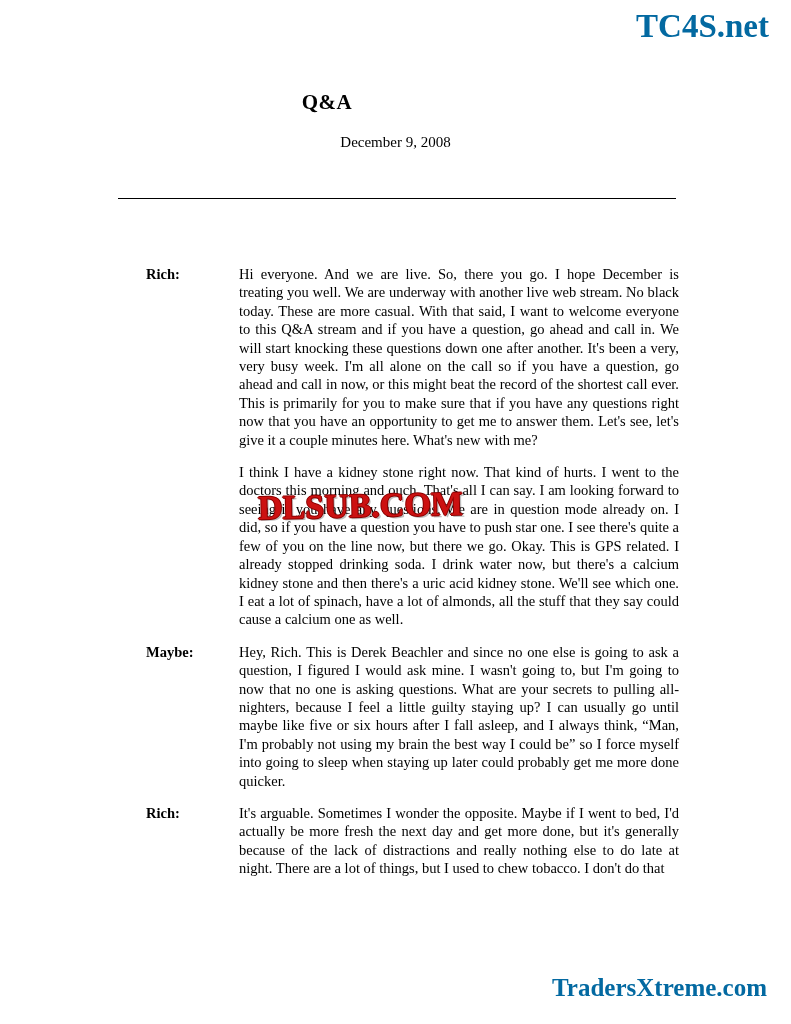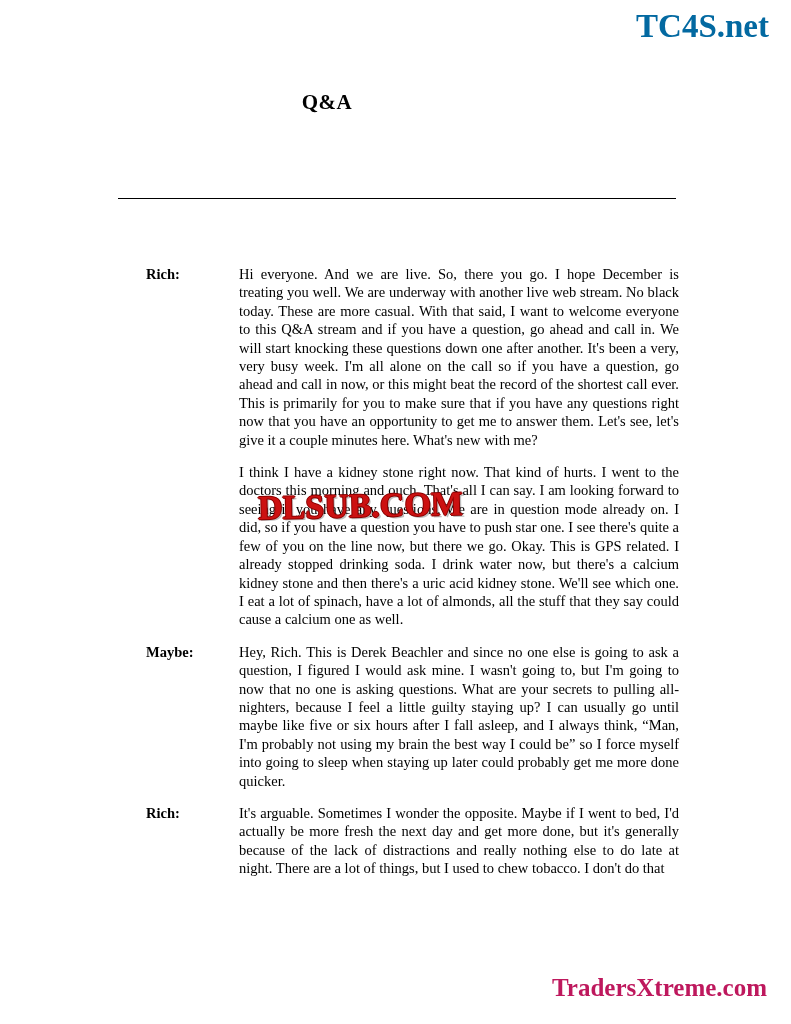--- a/index.html
+++ b/index.html
@@ -35,21 +35,21 @@
   }
 
   
   .brand-bottom {
     position: absolute;
     bottom: 22px;
     right: 24px;
     font-family: "Liberation Serif", serif;
     font-weight: bold;
     font-size: 25px;
-    color: #be185d;
+    color: #0369a1;
     white-space: nowrap;
   }
 
   .doc-title {
     position: absolute;
     top: 90px;
     left: 0;
     width: 654px;
     text-align: center;
     font-family: "Liberation Serif", serif;
@@ -135,20 +135,21 @@
   }
 </style>
 </head>
 <body>
 
 <div class="page">
 
   <div class="brand-top">TC4S.net</div>
 
   <div class="doc-title">Q&amp;A</div>
+  <div class="doc-date">December 9, 2008</div>
 
   <div class="rule"></div>
 
   <div class="transcript">
 
     <div class="entry">
       <div class="speaker">Rich:</div>
       <div class="body">
         <p class="para">Hi everyone. And we are live. So, there you go. I hope December is treating you well. We are underway with another live web stream. No black today. These are more casual. With that said, I want to welcome everyone to this Q&amp;A stream and if you have a question, go ahead and call in. We will start knocking these questions down one after another. It's been a very, very busy week. I'm all alone on the call so if you have a question, go ahead and call in now, or this might beat the record of the shortest call ever. This is primarily for you to make sure that if you have any questions right now that you have an opportunity to get me to answer them. Let's see, let's give it a couple minutes here. What's new with me?</p>
         <p class="para">I think I have a kidney stone right now. That kind of hurts. I went to the doctors this morning and ouch. That's all I can say. I am looking forward to seeing if you have any questions. We are in question mode already on. I did, so if you have a question you have to push star one. I see there's quite a few of you on the line now, but there we go. Okay. This is GPS related. I already stopped drinking soda. I drink water now, but there's a calcium kidney stone and then there's a uric acid kidney stone. We'll see which one. I eat a lot of spinach, have a lot of almonds, all the stuff that they say could cause a calcium one as well.</p>

